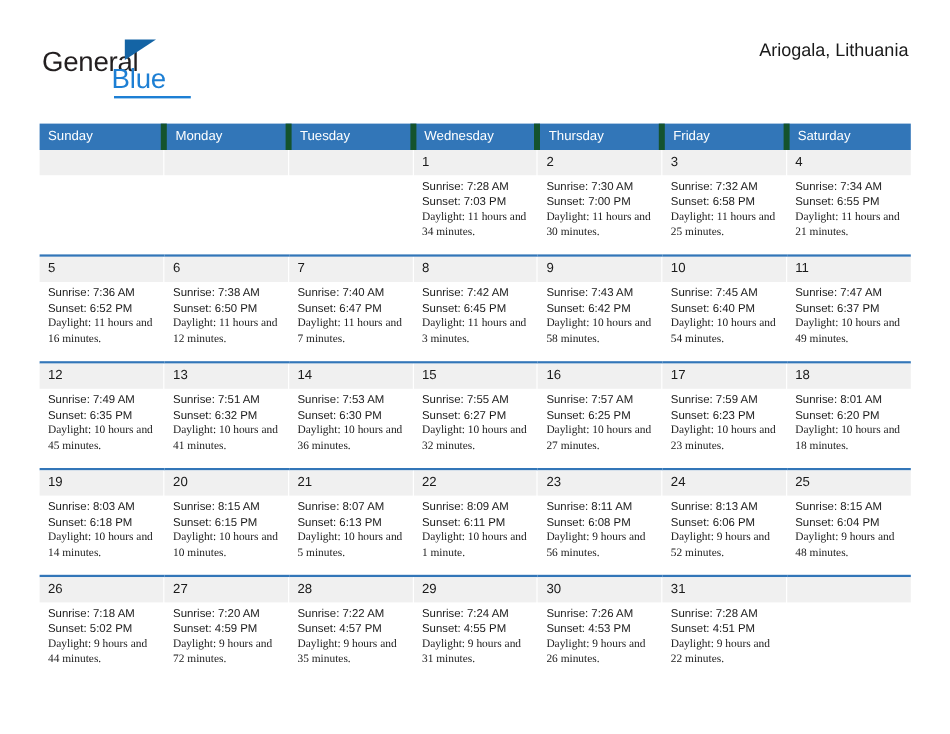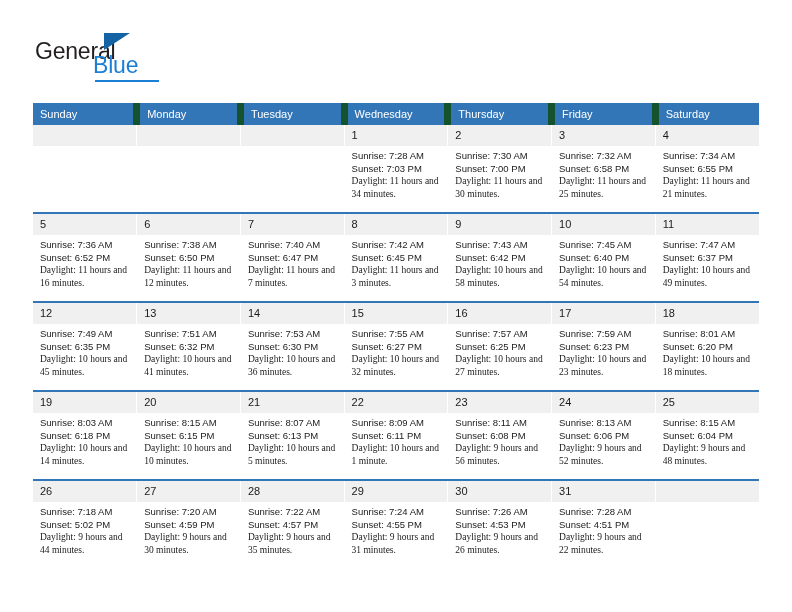--- a/index.html
+++ b/index.html
@@ -96,21 +96,21 @@
     table-layout: fixed;
   }
   .calendar th {
     background: #3276b8;
     color: #ffffff;
     font-size: 11px;
     font-weight: normal;
     text-align: left;
     padding: 5px 0 5px 7px;
     height: 12px;
-    border-right: 7px solid #14532d;
+    border-right: 5px solid #14532d;
   }
   .calendar th:last-child { border-right: none; }
 
   .week-row td {
     vertical-align: top;
     padding: 0;
     border-top: 2px solid #3276b8;
     border-right: 1px solid #ffffff;
     background: #ffffff;
     height: 87px;
@@ -146,20 +146,21 @@
 <div class="page">
 
   <div class="header">
     <div class="brand">
       <span class="brand-general">General</span>
       <span class="brand-triangle"></span>
       <span class="brand-blue">Blue</span>
       <span class="brand-underline"></span>
     </div>
     <div class="title-block">
+      <div class="cal-subtitle">Ariogala, Lithuania</div>
     </div>
   </div>
 
   <table class="calendar">
     <thead>
       <tr>
         <th>Sunday</th>
         <th>Monday</th>
         <th>Tuesday</th>
         <th>Wednesday</th>
@@ -452,21 +453,21 @@
                 <div class="daylight">Daylight: 9 hours and 44 minutes.</div>
               </div>
             </div>
           </td>
           <td>
             <div class="cell">
               <div class="daynum">27</div>
               <div class="details">
                 <div>Sunrise: 7:20 AM</div>
                 <div>Sunset: 4:59 PM</div>
-                <div class="daylight">Daylight: 9 hours and 30 minutes.</div>
+                <div class="daylight">Daylight: 9 hours and 72 minutes.</div>
               </div>
             </div>
           </td>
           <td>
             <div class="cell">
               <div class="daynum">28</div>
               <div class="details">
                 <div>Sunrise: 7:22 AM</div>
                 <div>Sunset: 4:57 PM</div>
                 <div class="daylight">Daylight: 9 hours and 35 minutes.</div>

